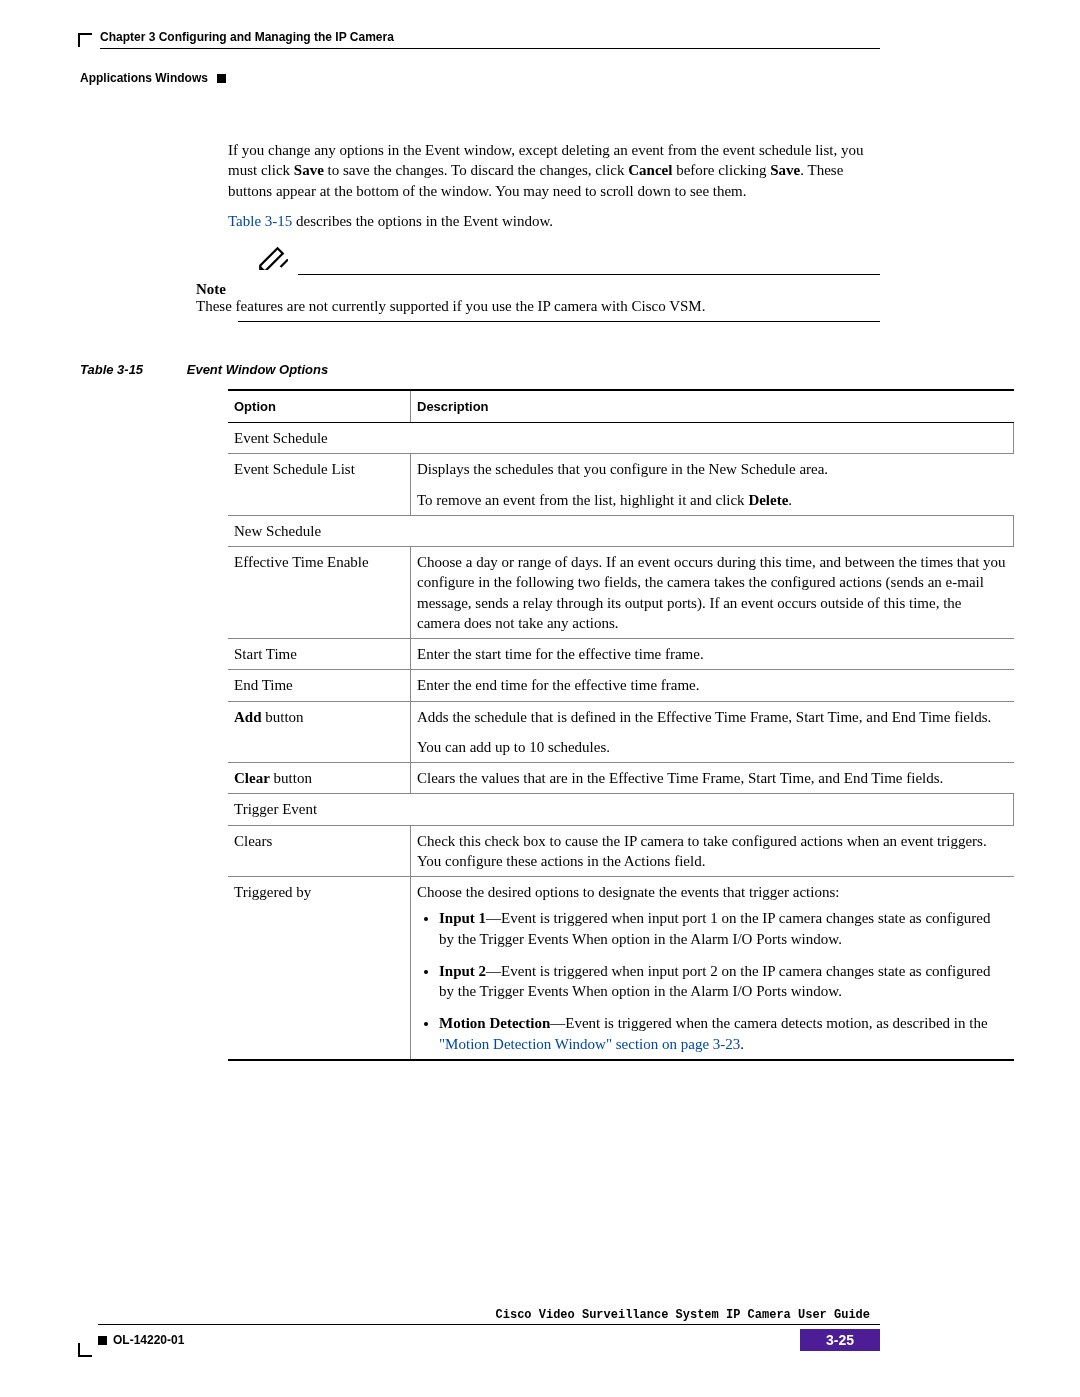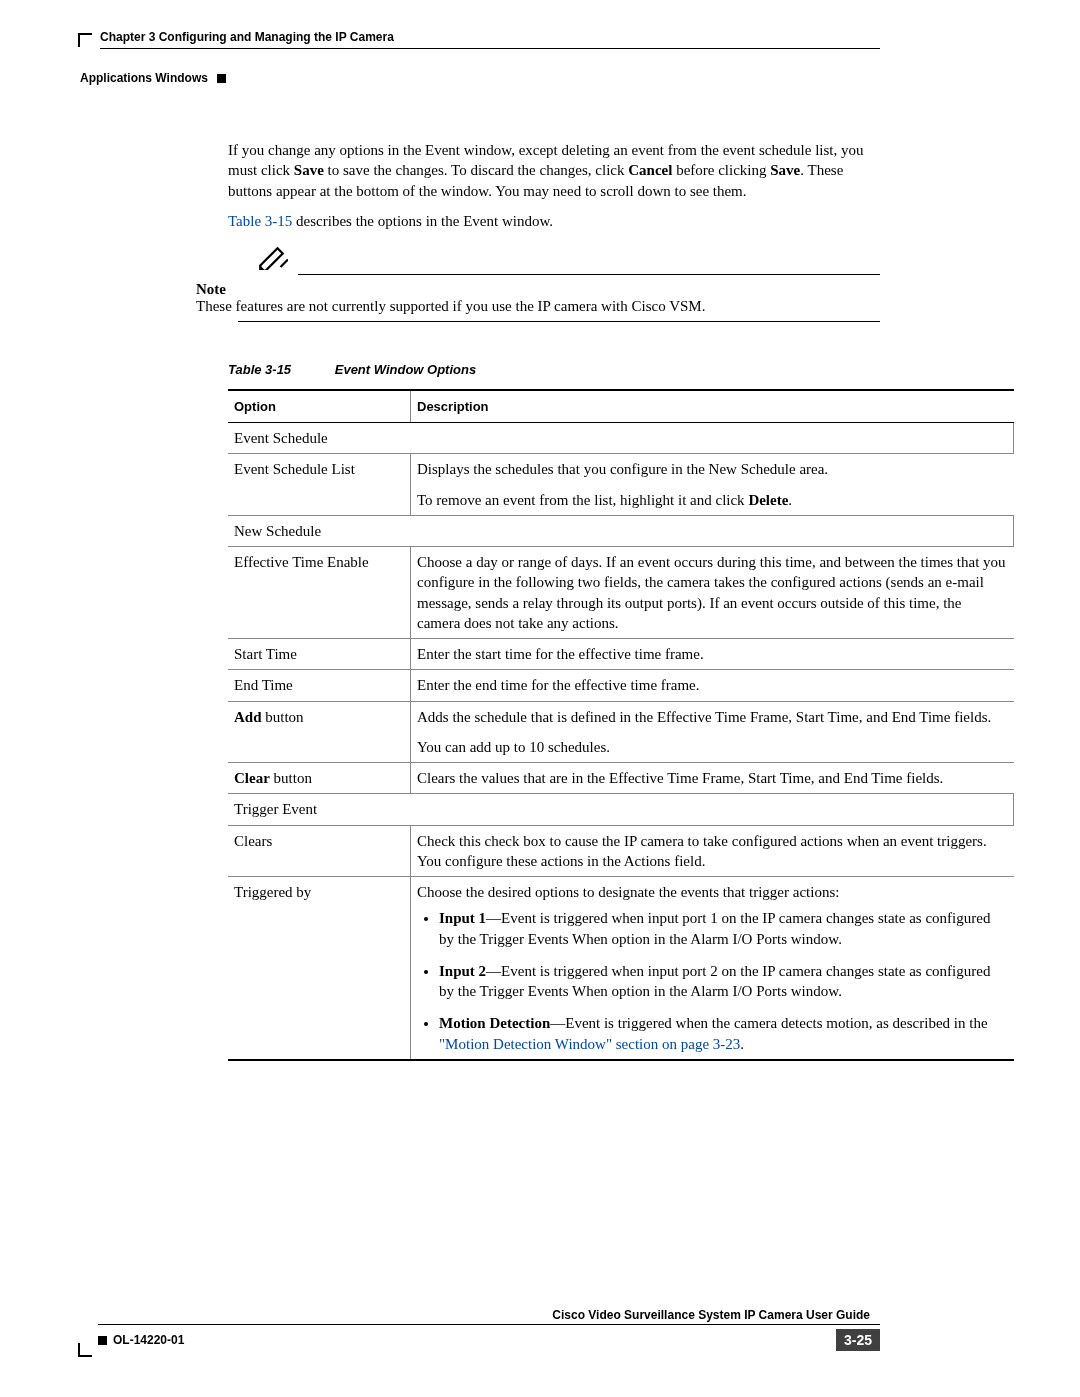--- a/index.html
+++ b/index.html
@@ -34,21 +34,21 @@
   .body-col p { margin:0 11px 10px 0; }
   a.xref { color:#0047a6; text-decoration:none; }
   .b { font-weight:bold; }
 
   .note-area { margin-top:15px; }
   .note-area .pencil { position:absolute; left:245px; }
   .note-area .nline  { height:1px; background:#000; margin-left:218px; }
   .note-area .ntext  { margin-left:116px; display:flex; margin-top:6px;flex-direction:column;}
   .note-area .ntext .lab { font-weight:bold; width:60px;}
 
-  .tbl-caption { margin-left:148px; margin-top:40px; font-family:Arial; font-style:italic; font-weight:bold; font-size:13px; }
+  .tbl-caption { margin-top:40px; font-family:Arial; font-style:italic; font-weight:bold; font-size:13px; }
   .tbl-caption .num { margin-right:40px; }
 
   table.opts {
     border-collapse:collapse; margin-left:148px; margin-top:12px; width:786px;
     font-size:15px;
   }
   table.opts th { text-align:left; font-family:Arial; font-size:13px; font-weight:bold;
     border-top:2px solid #000; border-bottom:1px solid #000; padding:8px 6px; }
   table.opts th:first-child { width:170px; border-right:1px solid #888;}
   table.opts td { vertical-align:top; padding:5px 6px; border-bottom:1px solid #888; line-height:1.35;}
@@ -58,21 +58,21 @@
   .desc p { margin:0 0 10px 0;}
   .desc p:last-child{margin-bottom:0;}
   ul.b-list { margin:6px 0 0 0; padding-left:22px;}
   ul.b-list li { margin-bottom:12px; }
   ul.b-list li:last-child { margin-bottom:0;}
 
   .ftr { position:absolute; bottom:46px; left:98px; right:70px; }
   .ftr .line { height:1px; background:#000; margin-bottom:4px;}
   .ftr .row  { display:flex; justify-content:space-between; align-items:center;
     font-family:Arial; font-weight:bold; font-size:12px;}
-  .ftr .pg   { background:#404040; color:#fff; padding:3px 8px; font-size:14px;}
+  .ftr .pg   { background:#4c1d95; color:#fff; padding:3px 26px; font-size:14px;}
   .ftr .sqf  { display:inline-block; width:9px; height:9px; background:#000; margin-right:6px; vertical-align:middle;}
   .ftr .title{ text-align:right; flex:1; padding-right:10px;}
 </style>
 </head>
 <body>
 
 <div class="page">
   <div class="crop-tl"></div>
   <div class="crop-bl"></div>
 
@@ -172,21 +172,21 @@
           <li><span class="b">Input 1</span><span>—Event is triggered when input port 1 on the IP camera changes state as configured by the Trigger Events When option in the Alarm I/O Ports window.</span></li>
           <li><span class="b">Input 2</span><span>—Event is triggered when input port 2 on the IP camera changes state as configured by the Trigger Events When option in the Alarm I/O Ports window.</span></li>
           <li><span class="b">Motion Detection</span><span>—Event is triggered when the camera detects motion, as described in the </span><a class="xref">"Motion Detection Window" section on page 3-23</a><span>.</span></li>
         </ul>
       </td>
     </tr>
   </tbody>
     </table>
 
   <div class="ftr">
-    <div class="title" style="text-align:right; font-family:Liberation Sans, sans-serif; font-weight:bold; font-size:12px; margin-bottom:2px;">
+    <div class="title" style="text-align:right; font-family:Liberation Mono, monospace; font-weight:bold; font-size:12px; margin-bottom:2px;">
       <span>Cisco Video Surveillance System IP Camera User Guide</span>
     </div>
     <div class="line"></div>
     <div class="row">
       <span><span class="sqf"></span><span>OL-14220-01</span></span>
       <span class="pg">3-25</span>
     </div>
   </div>
 </div>
 

